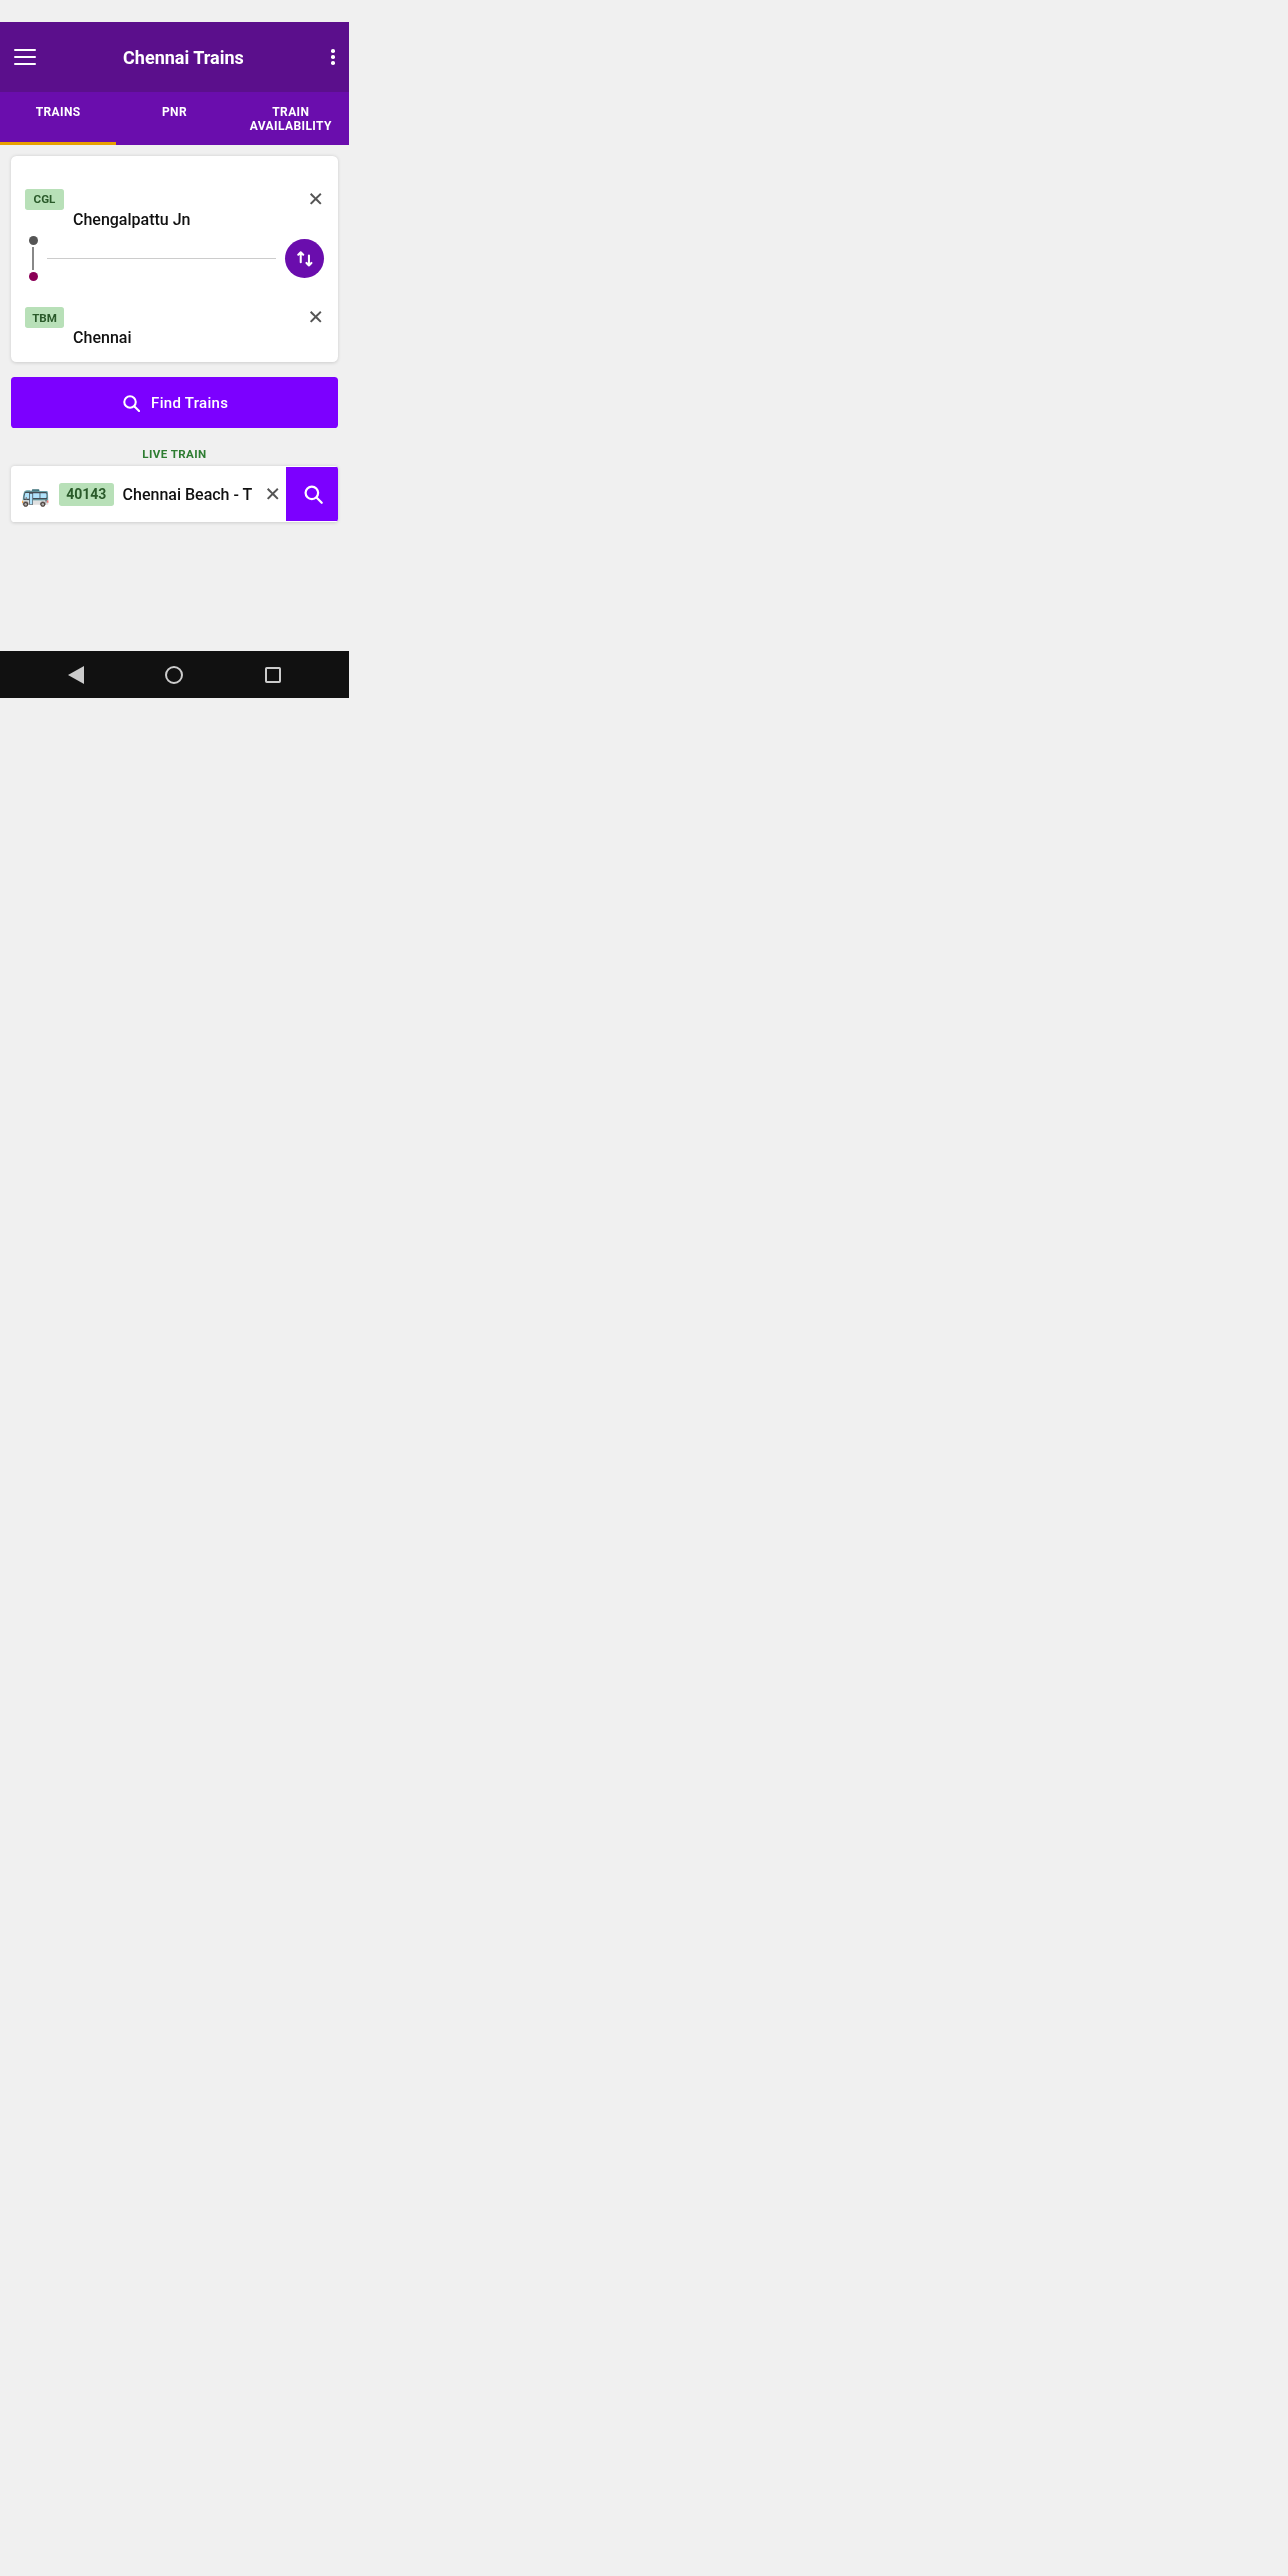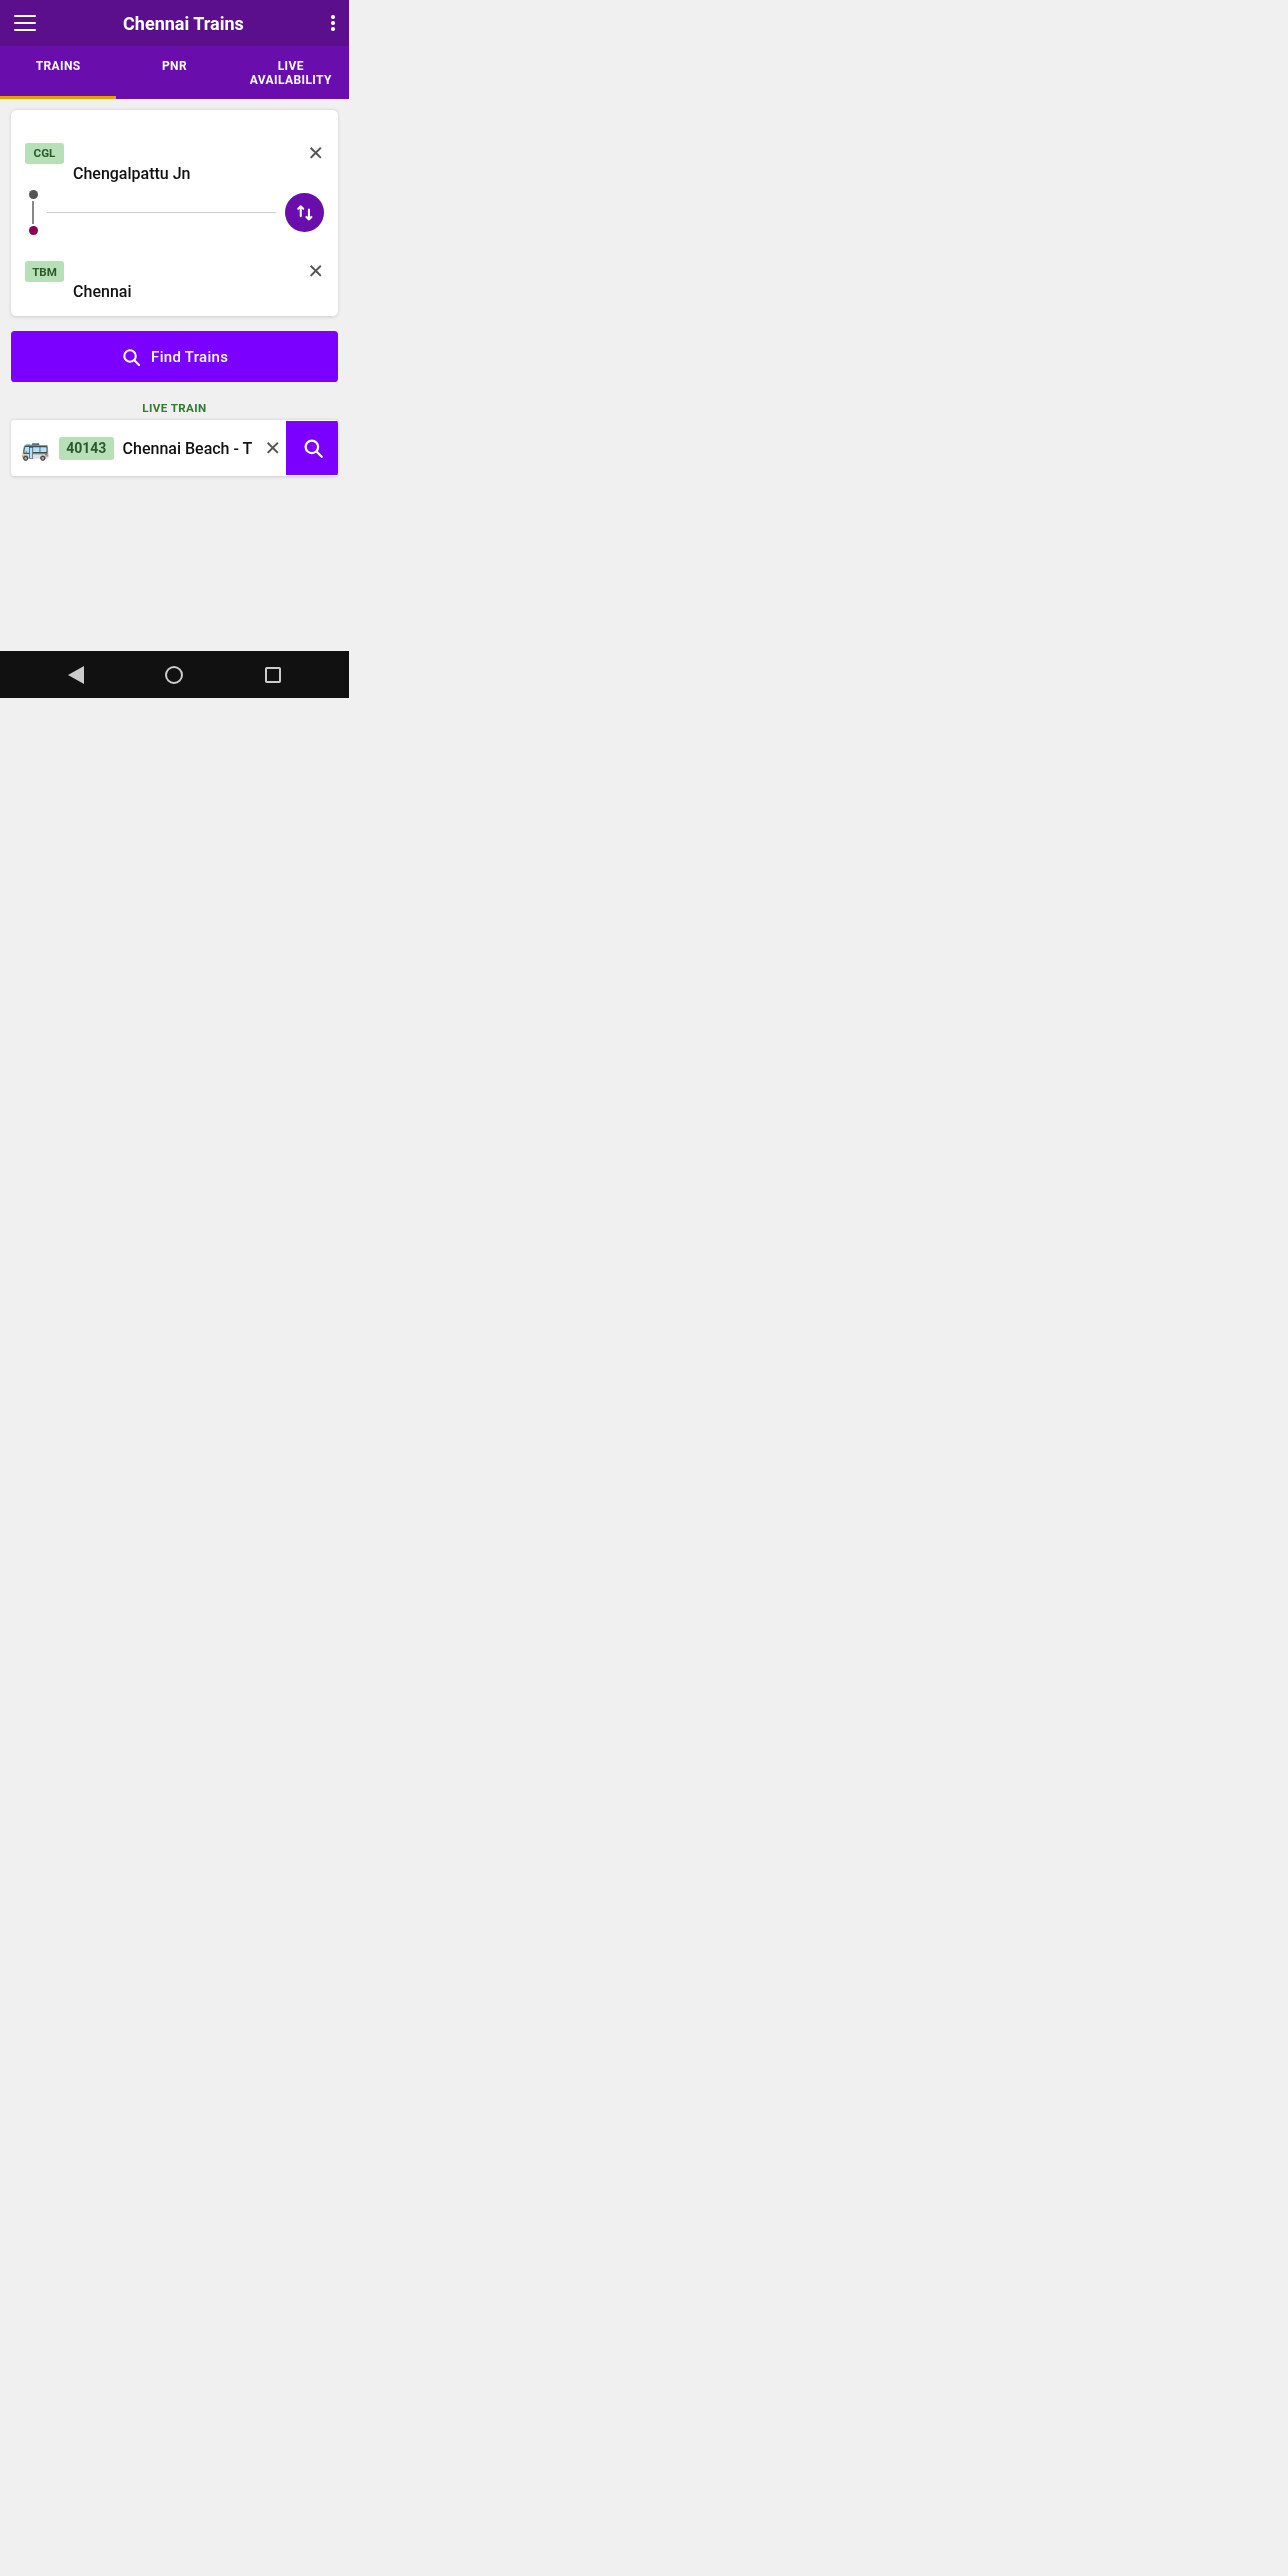--- a/index.html
+++ b/index.html
@@ -18,21 +18,22 @@
       overflow-x: hidden;
     }
 
     
     .app-header {
       background: #5b0f8c;
       display: flex;
       align-items: center;
       justify-content: space-between;
       padding: 12.5px 14.3px;
-      height: 46px;
+      height: 70px;
+      margin-top: 22px;
     }
 
     .hamburger-icon {
       display: flex;
       flex-direction: column;
       gap: 4.5px;
       cursor: pointer;
     }
 
     .hamburger-icon span {
@@ -385,21 +386,21 @@
 </div>
 
 <div class="tab-bar">
   <div class="tab-item active">
     <span>TRAINS</span>
   </div>
   <div class="tab-item">
     <span>PNR</span>
   </div>
   <div class="tab-item">
-    <span>LIVE AVAILABILITY</span>
+    <span>TRAIN AVAILABILITY</span>
   </div>
 </div>
 
 <div class="main-content">
 
   <div class="route-card">
 
     <div class="station-row">
       <div class="station-left">
         <span class="station-code">CGL</span>

